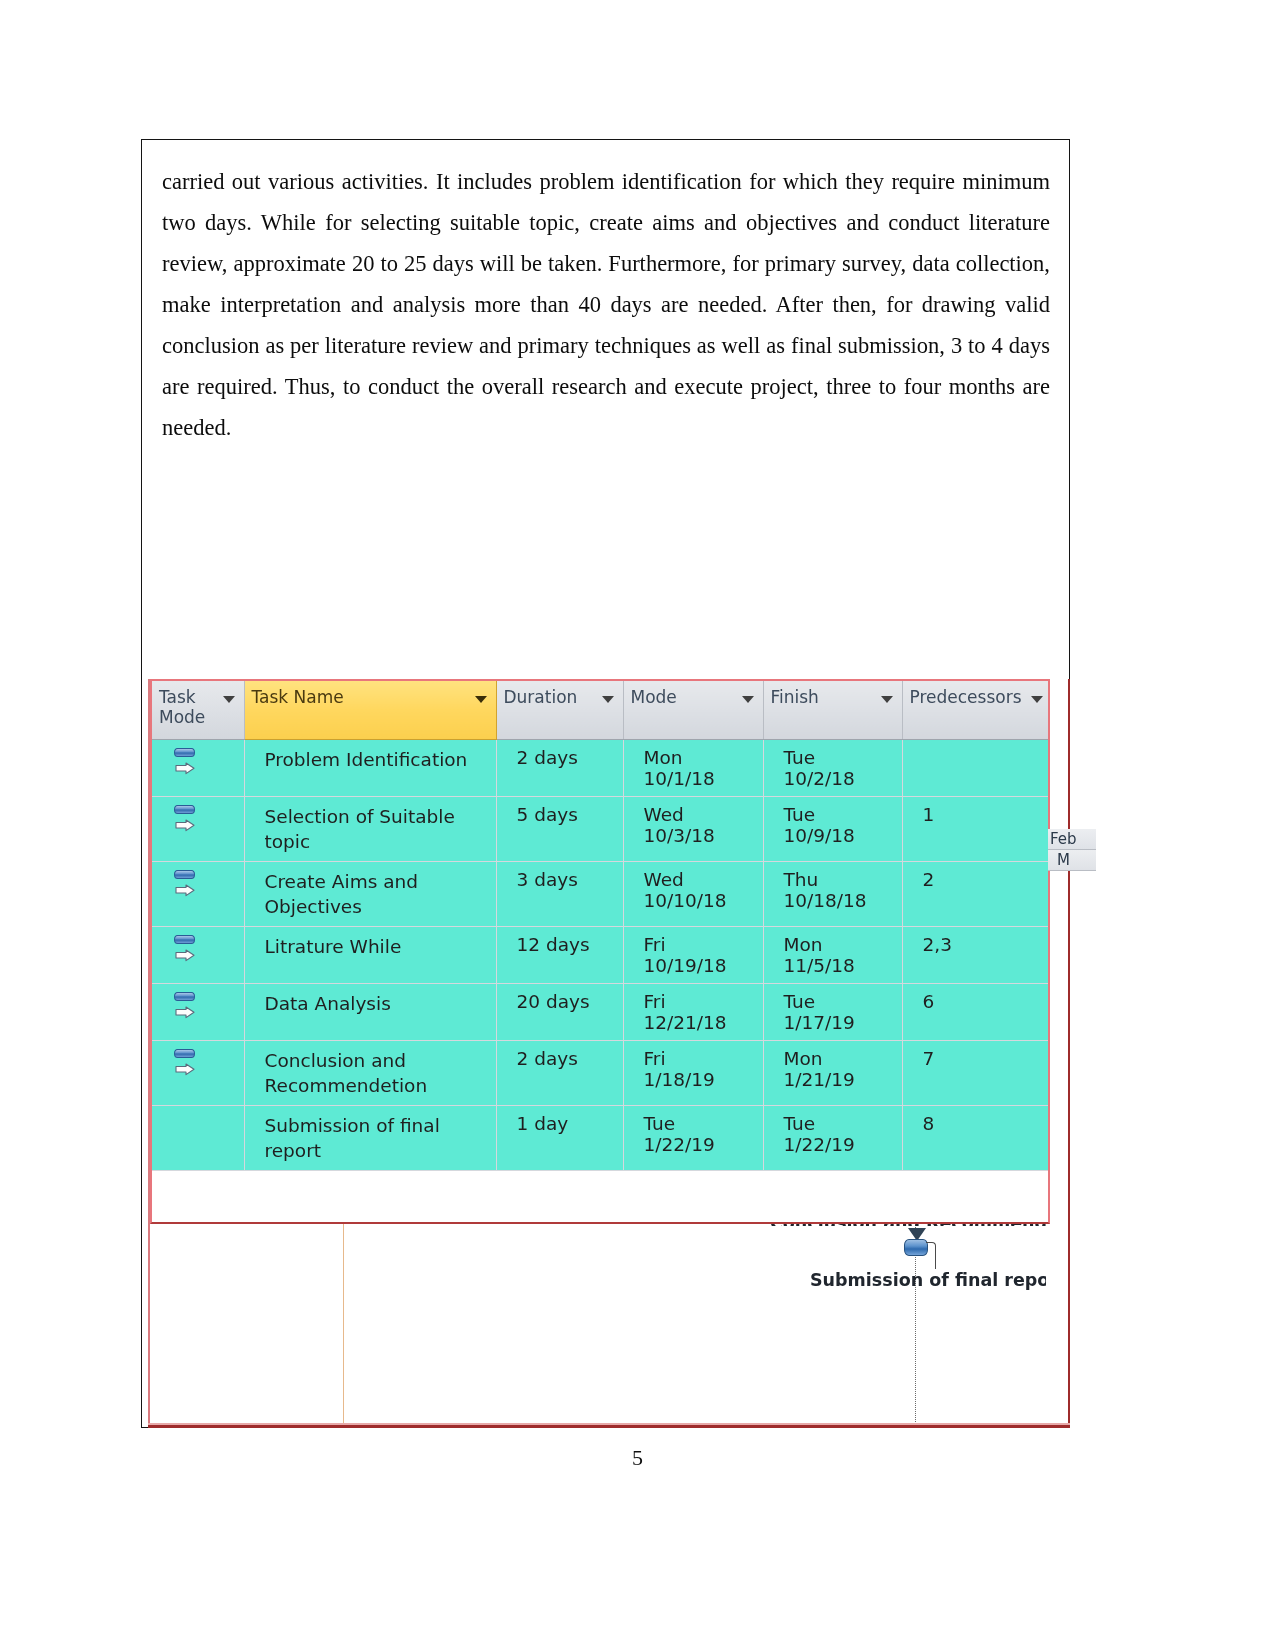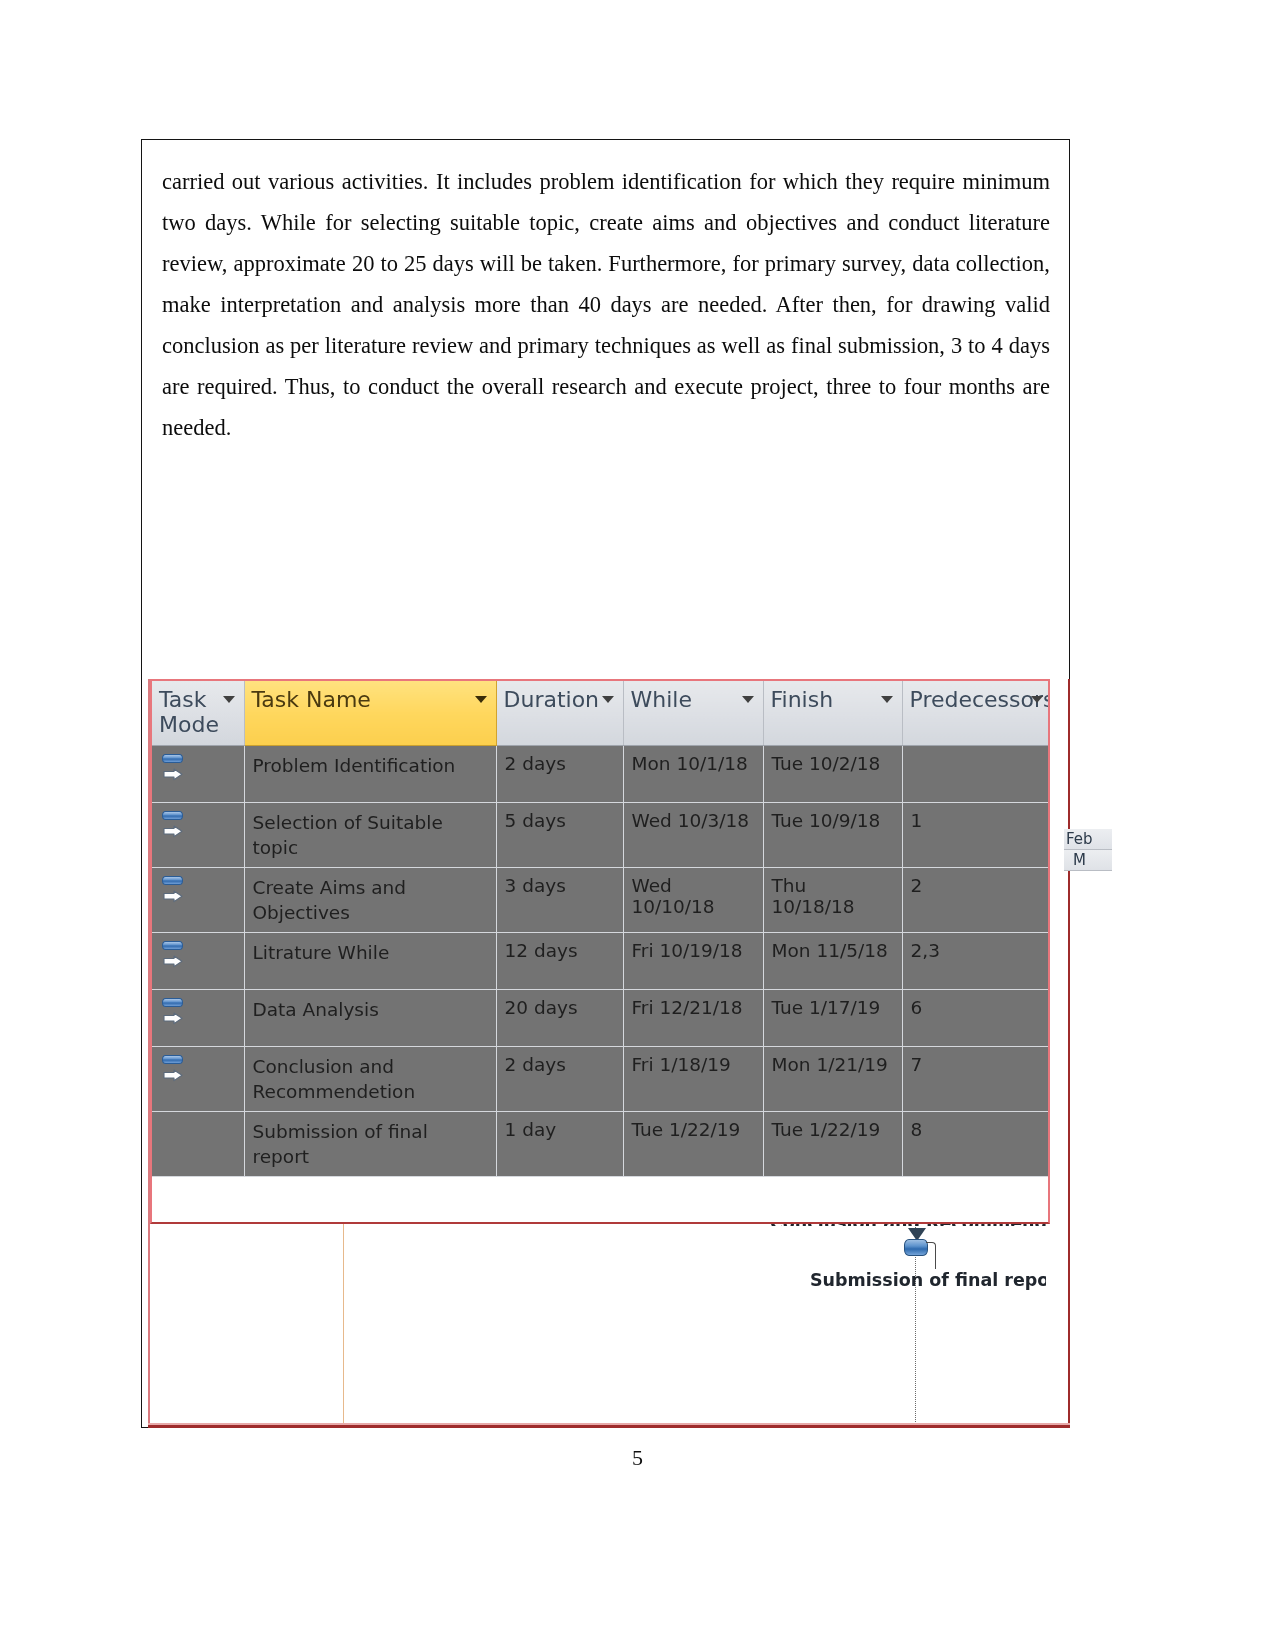--- a/index.html
+++ b/index.html
@@ -95,21 +95,21 @@
     width: 100%;
     table-layout: fixed;
     font-family: "DejaVu Sans", "Liberation Sans", sans-serif;
   }
 
   table.proj th {
     background: linear-gradient(to bottom, #e7e9ec 0%, #dcdfe4 55%, #d3d7dd 100%);
     border-right: 1px solid #b9bdc4;
     border-bottom: 1px solid #9fa4ac;
     font-weight: normal;
-    font-size: 22px;
+    font-size: 17px;
     color: #3d4b5c;
     text-align: left;
     padding: 6px 0 8px 7px;
     vertical-align: top;
     height: 44px;
     position: relative;
   }
   table.proj th.hl {
     background: linear-gradient(to bottom, #ffe27f 0%, #ffd75e 50%, #fbcf4e 100%);
     border-right: 1px solid #d2a32d;
@@ -127,24 +127,24 @@
     border-right: 6px solid transparent;
     border-top: 7px solid #404040;
   }
   th.hl .caret { border-top-color: #3a2d08; }
 
   table.proj td {
     border-right: 1px solid #d5d8dd;
     border-bottom: 1px solid #d5d8dd;
     font-size: 18.5px;
     color: #1f1f1f;
-    padding: 7px 8px;
+    padding: 7px 20px;
     vertical-align: top;
     height: 42px;
-    background: #737373;
+    background: #5eead4;
   }
   td.tint { background: #e3ecf6; }
   td.mode { padding: 4px 0 0 10px; }
   td.tname { padding-left: 32px; line-height: 25px; }
 
   
   .mode-icon {
     position: relative;
     width: 26px;
     height: 26px;
@@ -166,21 +166,20 @@
   }
 
   
   #gantt-right {
     position: absolute;
     left: 900px;
     top: 150px;
     width: 48px;
     height: 60px;
     overflow: hidden;
-    padding-left: 16px;
   }
   .gantt-tl {
     font-family: "DejaVu Sans", "Liberation Sans", sans-serif;
     font-size: 15px;
     color: #2c3a4a;
     background: linear-gradient(to bottom, #eceef1 0%, #dfe2e7 100%);
     border-bottom: 1px solid #b9bdc4;
     padding: 1px 2px;
     white-space: nowrap;
   }
@@ -324,21 +323,21 @@
             </th>
             <th class="hl">
               <span class="hdr-label">Task Name</span>
               <span class="caret"></span>
             </th>
             <th>
               <span class="hdr-label">Duration</span>
               <span class="caret"></span>
             </th>
             <th>
-              <span class="hdr-label">While</span>
+              <span class="hdr-label">Mode</span>
               <span class="caret"></span>
             </th>
             <th>
               <span class="hdr-label">Finish</span>
               <span class="caret"></span>
             </th>
             <th>
               <span class="hdr-label">Predecessors</span>
               <span class="caret"></span>
             </th>

